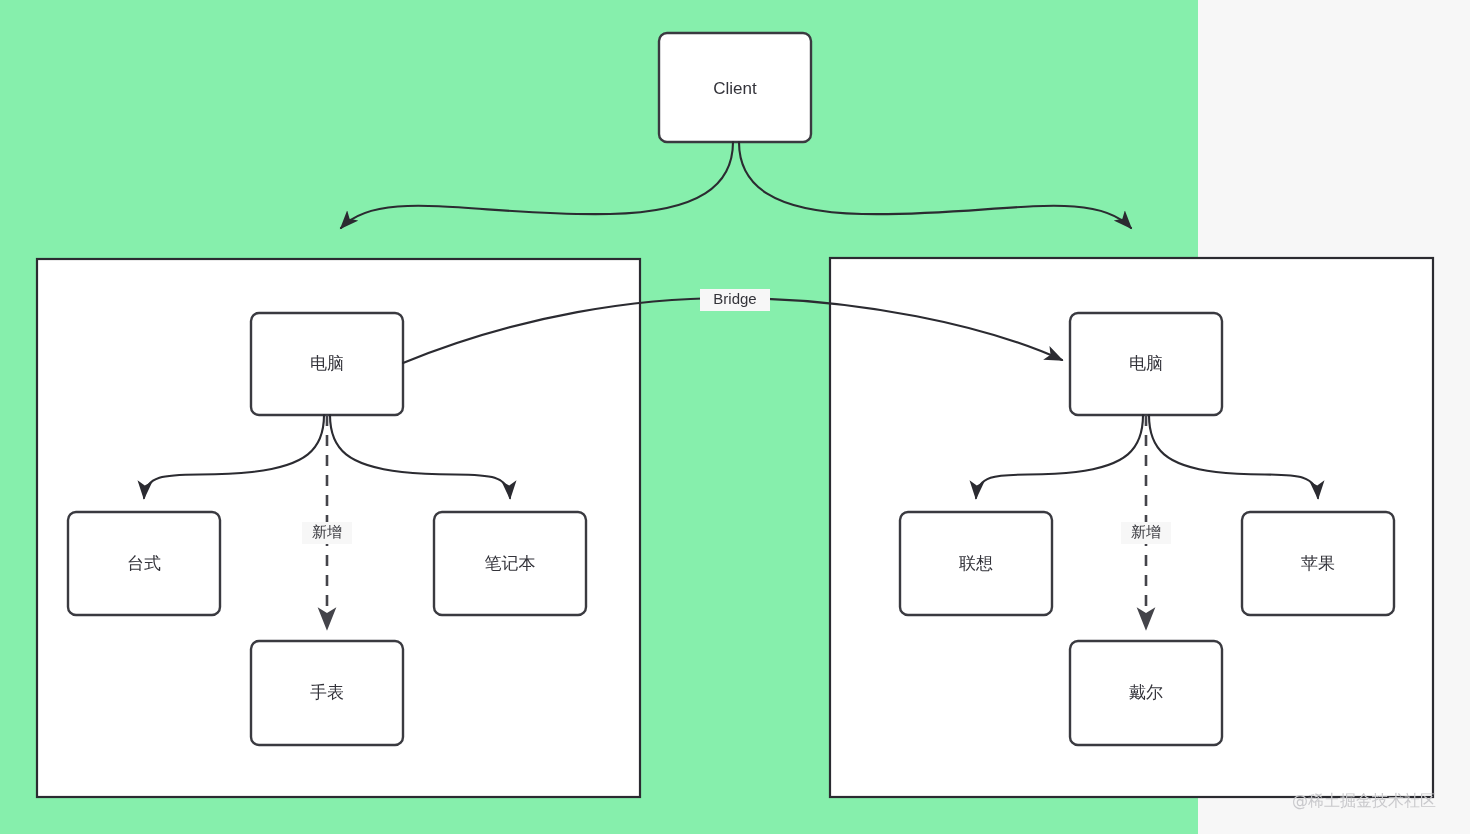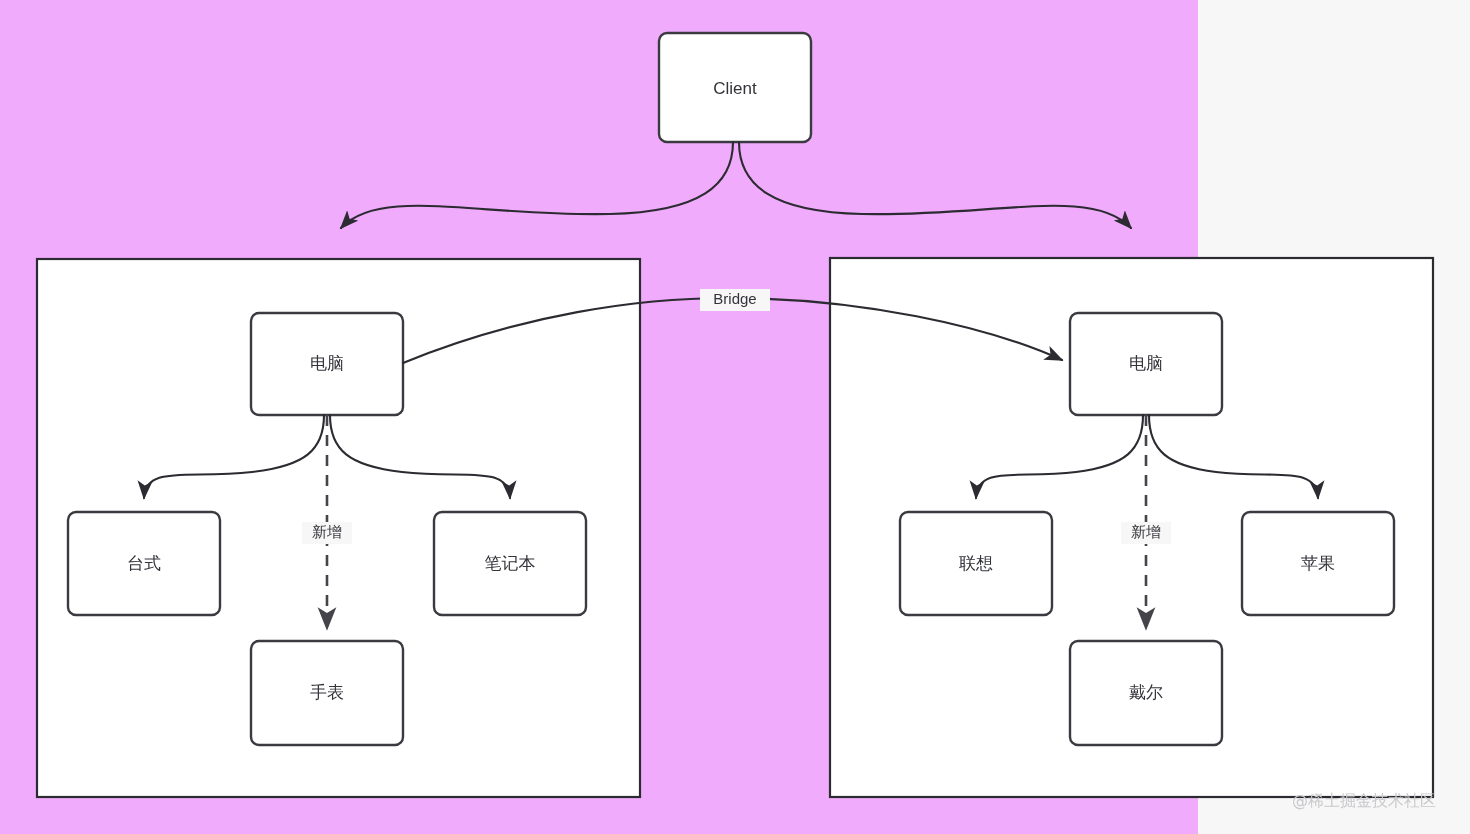--- a/index.html
+++ b/index.html
@@ -10,21 +10,21 @@
   body {
     width: 1470px;
     height: 834px;
     overflow: hidden;
     font-family: "Liberation Sans", "DejaVu Sans", sans-serif;
   }
   #diagram-root {
     position: relative;
     width: 1198px;
     height: 834px;
-    background: #f0abfc;
+    background: #86efac;
   }
   svg#diagram-svg {
     display: block;
     width: 1470px;
     height: 834px;
   }
   .container-box {
     fill: #ffffff;
     stroke: #2b2b31;
     stroke-width: 2.2;

